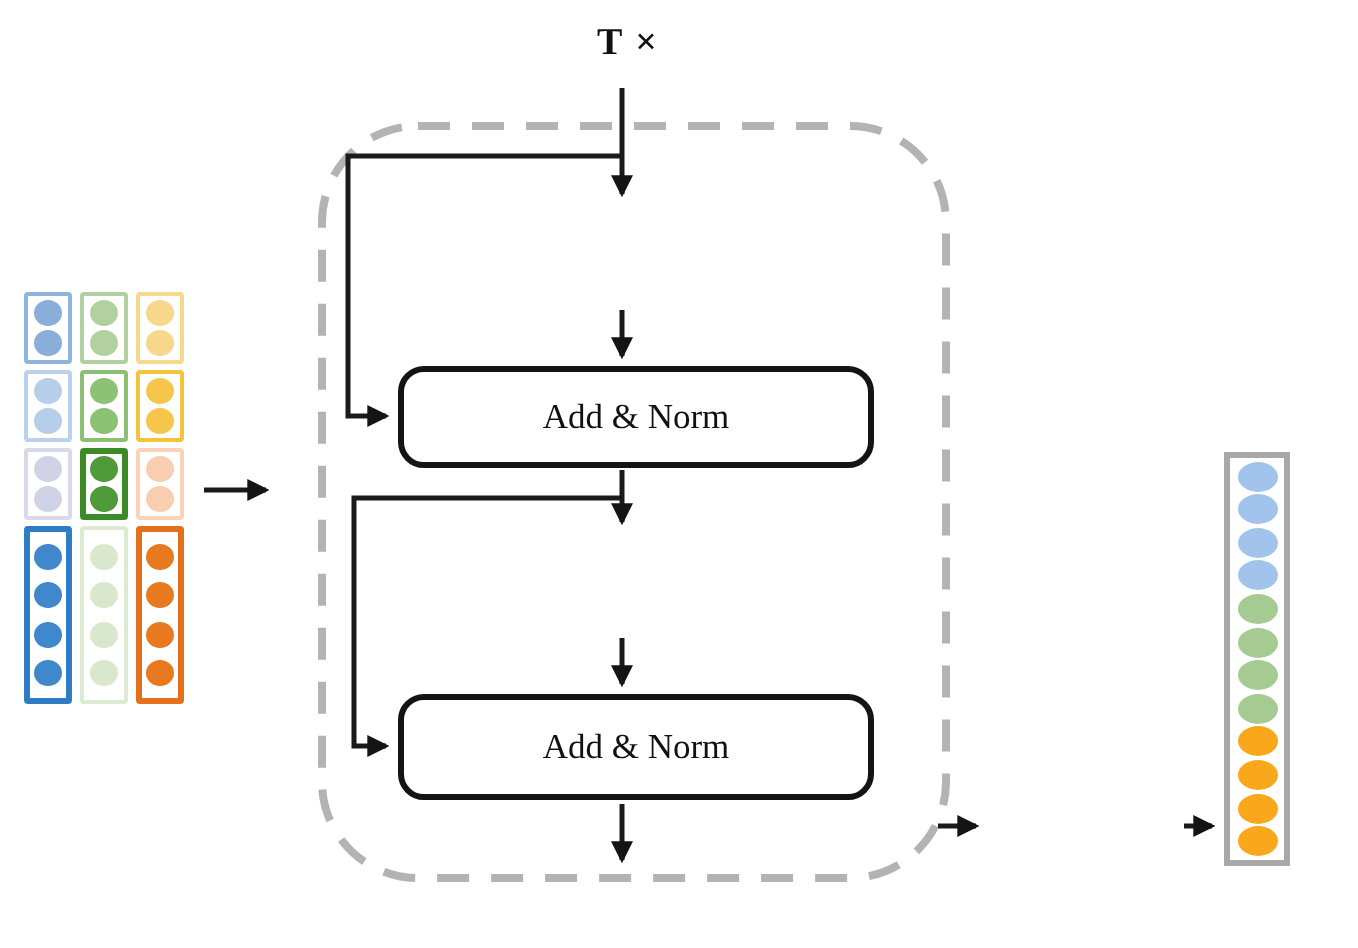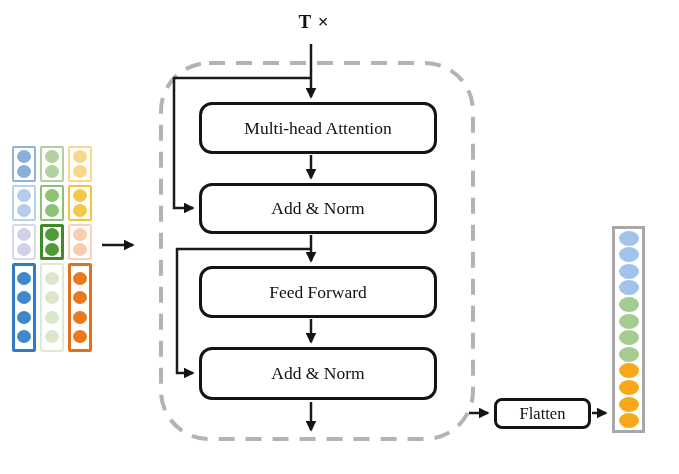--- a/index.html
+++ b/index.html
@@ -53,34 +53,25 @@
       <path d="M311,249 H177 V373 H193" marker-end="url(#ah)"></path>
       <path d="M311,319 V342" marker-end="url(#ah)"></path>
       <path d="M311,402 V430" marker-end="url(#ah)"></path>
       <path d="M469,413 H488" marker-end="url(#ah)"></path>
       <path d="M592,413 H606" marker-end="url(#ah)"></path>
     </g>
   </svg>
 
   <div class="repeat-label">T ×</div>
 
-  <div id="mha" class="block">
-    <span>Multi-head Attention</span>
-  </div>
   <div id="an1" class="block">
     <span>Add &amp; Norm</span>
   </div>
-  <div id="ff" class="block">
-    <span>Feed Forward</span>
-  </div>
   <div id="an2" class="block">
     <span>Add &amp; Norm</span>
-  </div>
-  <div id="flatten" class="block">
-    <span>Flatten</span>
   </div>
 
   <div class="input-grid">
       <div class="grid-col">
         <div class="token-cell" style="border-color: rgb(143, 179, 220); border-width: 2px;">
           <div class="dot" style="background: rgb(136, 174, 217);"></div>
           <div class="dot" style="background: rgb(136, 174, 217);"></div>
         </div>
         <div class="token-cell" style="border-color: rgb(186, 209, 235); border-width: 2px;">
           <div class="dot" style="background: rgb(182, 206, 233);"></div>

